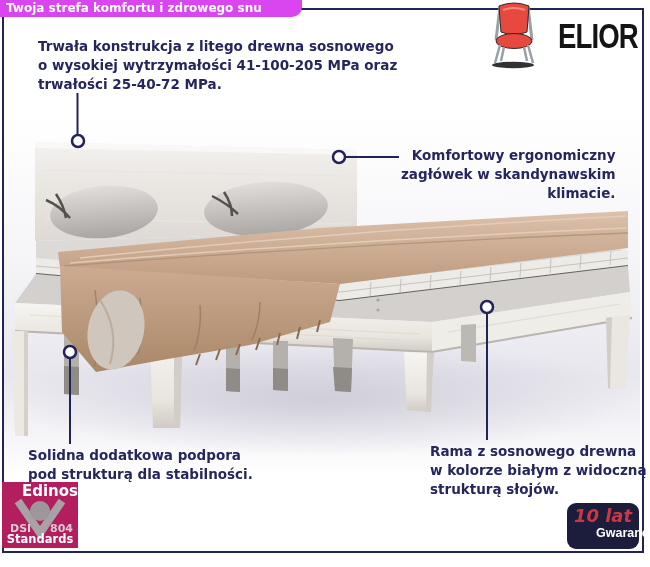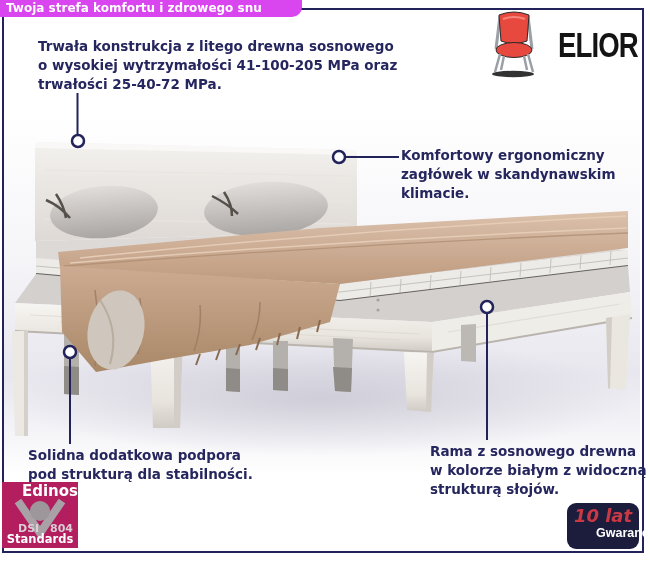--- a/index.html
+++ b/index.html
@@ -16,34 +16,34 @@
   .b-bottom{left:2px;top:551px;width:642px;height:2px;}
   .b-left{left:2px;top:16px;width:2px;height:535px;}
   
   .header-tab{position:absolute;left:0;top:0;width:302px;height:17px;background:#d946ef;
     border-radius:0 0 10px 0;color:#fff;font-size:12px;font-weight:bold;line-height:16px;
     padding-left:6px;box-sizing:border-box;white-space:nowrap;}
   
   .callout-text{position:absolute;color:#26265e;font-size:13.5px;font-weight:bold;line-height:19px;}
   .callout-text .cl{white-space:nowrap;}
   .t-construction{left:38px;top:37px;}
-  .t-headrest{left:401px;top:146px;}
+  .t-headrest{left:401px;top:146px;text-align:right;}
   .t-support{left:28px;top:446px;}
   .t-frame{left:390px;top:442px;margin-left:40px;}
   
-  .brand{position:absolute;left:484px;top:9px;width:160px;height:72px;}
+  .brand{position:absolute;left:484px;top:0;width:160px;height:72px;}
   .brand-chair{position:absolute;left:2px;top:2px;}
   .brand-name{position:absolute;left:74px;top:16px;font-family:"Liberation Sans",sans-serif;
     font-size:30px;font-weight:bold;color:#141414;letter-spacing:-1px;
     transform:scale(.92,1.18);transform-origin:left top;}
   
   .edinos{position:absolute;left:2px;top:482px;width:76px;height:66px;background:#b31e5e;color:#fff;}
   .ed-title{position:absolute;top:0;left:0;width:100%;text-align:right;font-size:15px;font-weight:bold;}
   .ed-mark{position:absolute;left:0;top:15px;}
-  .ed-dsi{position:absolute;left:16px;top:40px;font-size:11px;font-weight:bold;color:#d9ced6;}
+  .ed-dsi{position:absolute;left:8px;top:40px;font-size:11px;font-weight:bold;color:#d9ced6;}
   .ed-804{position:absolute;left:48px;top:40px;font-size:11px;font-weight:bold;color:#d9ced6;}
   .ed-std{position:absolute;left:0;bottom:2px;width:100%;text-align:center;font-size:11.5px;font-weight:bold;color:#fff;}
   
   .warranty{position:absolute;left:567px;top:503px;width:72px;height:46px;background:#1c1c3c;
     border-radius:9px;text-align:center;box-sizing:border-box;padding-top:3px;}
   .w-years{font-size:18px;font-weight:bold;font-style:italic;color:#c93944;line-height:20px;}
   .w-label{font-family:"Liberation Sans",sans-serif;font-size:12.5px;font-weight:bold;color:#ffffff;line-height:15px;padding-left:29px;}
 </style>
 </head>
 <body>

